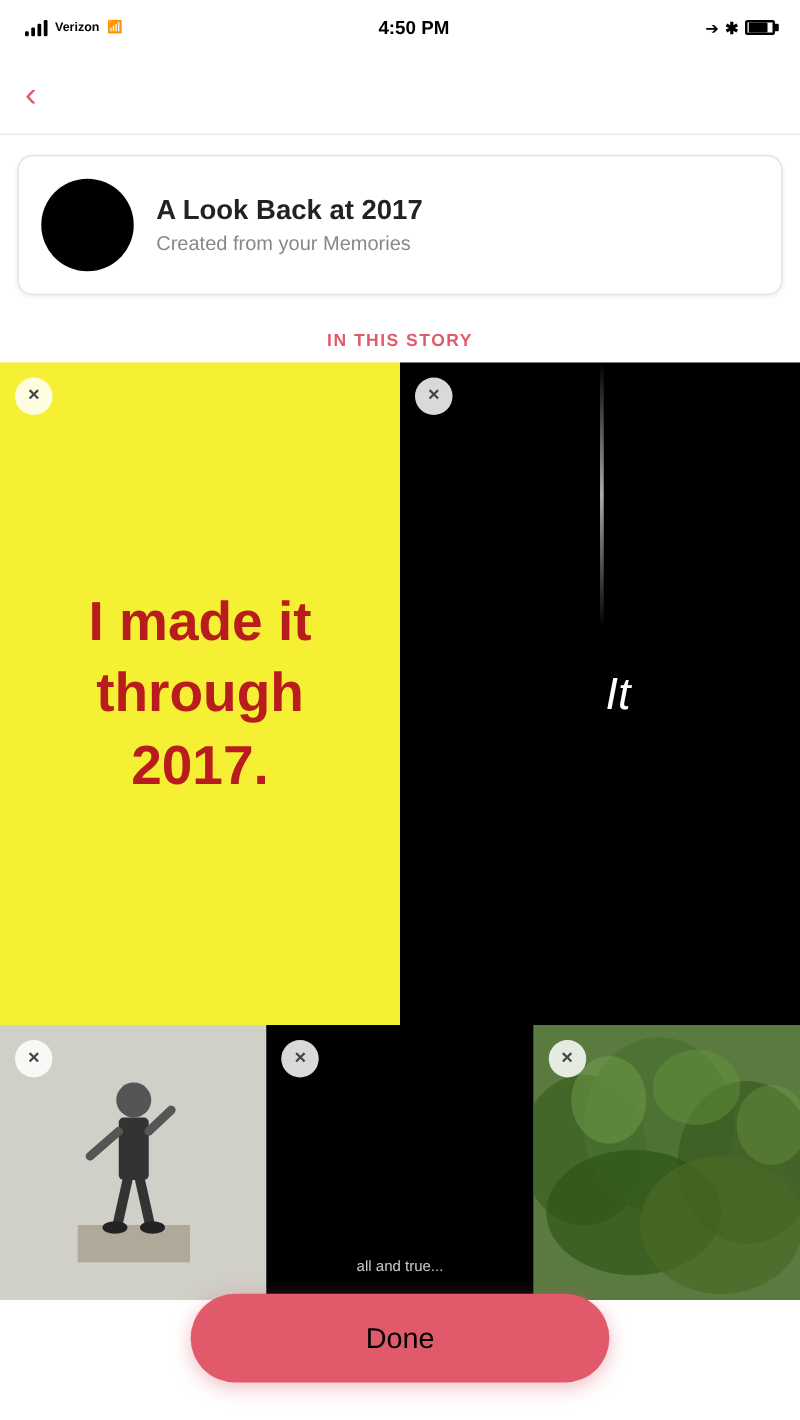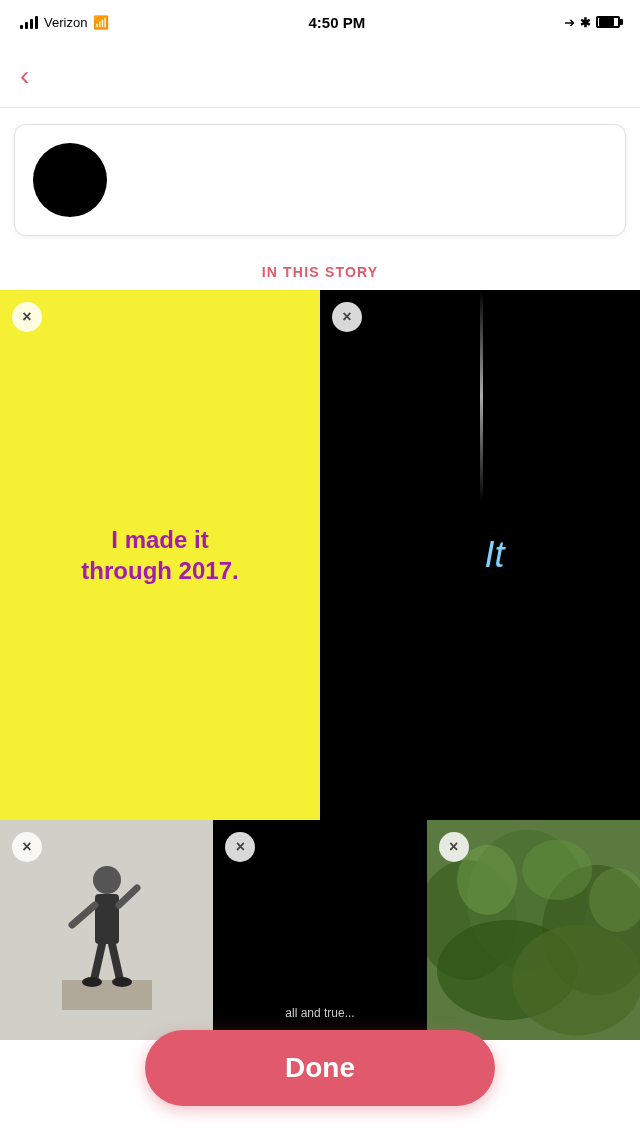--- a/index.html
+++ b/index.html
@@ -19,22 +19,22 @@
       background: #ffffff;
       display: flex;
       align-items: center;
       justify-content: space-between;
       padding: 0 20px;
     }
     .status-left {
       display: flex;
       align-items: center;
       gap: 6px;
-      font-size: 13px;
-      font-weight: 400;
+      font-size: 10px;
+      font-weight: 700;
       text-align: right;
     }
     .status-center {
       font-size: 15px;
       font-weight: 600;
     }
     .status-right {
       display: flex;
       align-items: center;
       gap: 5px;
@@ -179,31 +179,31 @@
       justify-content: center;
     }
     .story-cell.black-cell-large {
       background: #000000;
       height: 530px;
       display: flex;
       align-items: center;
       justify-content: center;
     }
     .yellow-text {
-      font-size: 24px;
+      font-size: 44px;
       font-weight: 800;
-      color: #a21caf;
+      color: #b91c1c;
       text-align: center;
       line-height: 1.3;
       padding: 20px;
     }
     .black-cell-text {
       font-size: 36px;
       font-weight: 400;
-      color: #7dd3fc;
+      color: #ffffff;
       font-style: italic;
       margin-left: 29px;
     }
     .black-vertical-line {
       position: absolute;
       top: 0;
       left: 50%;
       width: 3px;
       height: 40%;
       background: linear-gradient(to bottom, transparent, #aaa, transparent);
@@ -270,23 +270,23 @@
     
     .done-container {
       position: fixed;
       bottom: 30px;
       left: 50%;
       transform: translateX(-50%);
       z-index: 100;
     }
     .done-button {
       background: #e05a6b;
-      color: #ffffff;
-      font-size: 28px;
-      font-weight: 700;
+      color: #000000;
+      font-size: 23px;
+      font-weight: 400;
       border: none;
       border-radius: 50px;
       padding: 22px 140px;
       cursor: pointer;
       box-shadow: 0 4px 16px rgba(224,90,107,0.4);
       white-space: nowrap;
     }
   </style>
 </head>
 <body>
@@ -311,20 +311,24 @@
     </div>
   </div>
 </div>
 
 <div class="nav-bar">
   <div class="back-button">‹</div>
 </div>
 
 <div class="story-header-card">
   <div class="story-avatar"></div>
+  <div class="story-info">
+    <div class="story-title">A Look Back at 2017</div>
+    <div class="story-subtitle">Created from your Memories</div>
+  </div>
 </div>
 
 <div class="section-label-row">
   <div class="section-divider"></div>
   <div class="section-label">IN THIS STORY</div>
   <div class="section-divider"></div>
 </div>
 
 <div class="story-grid">
 

